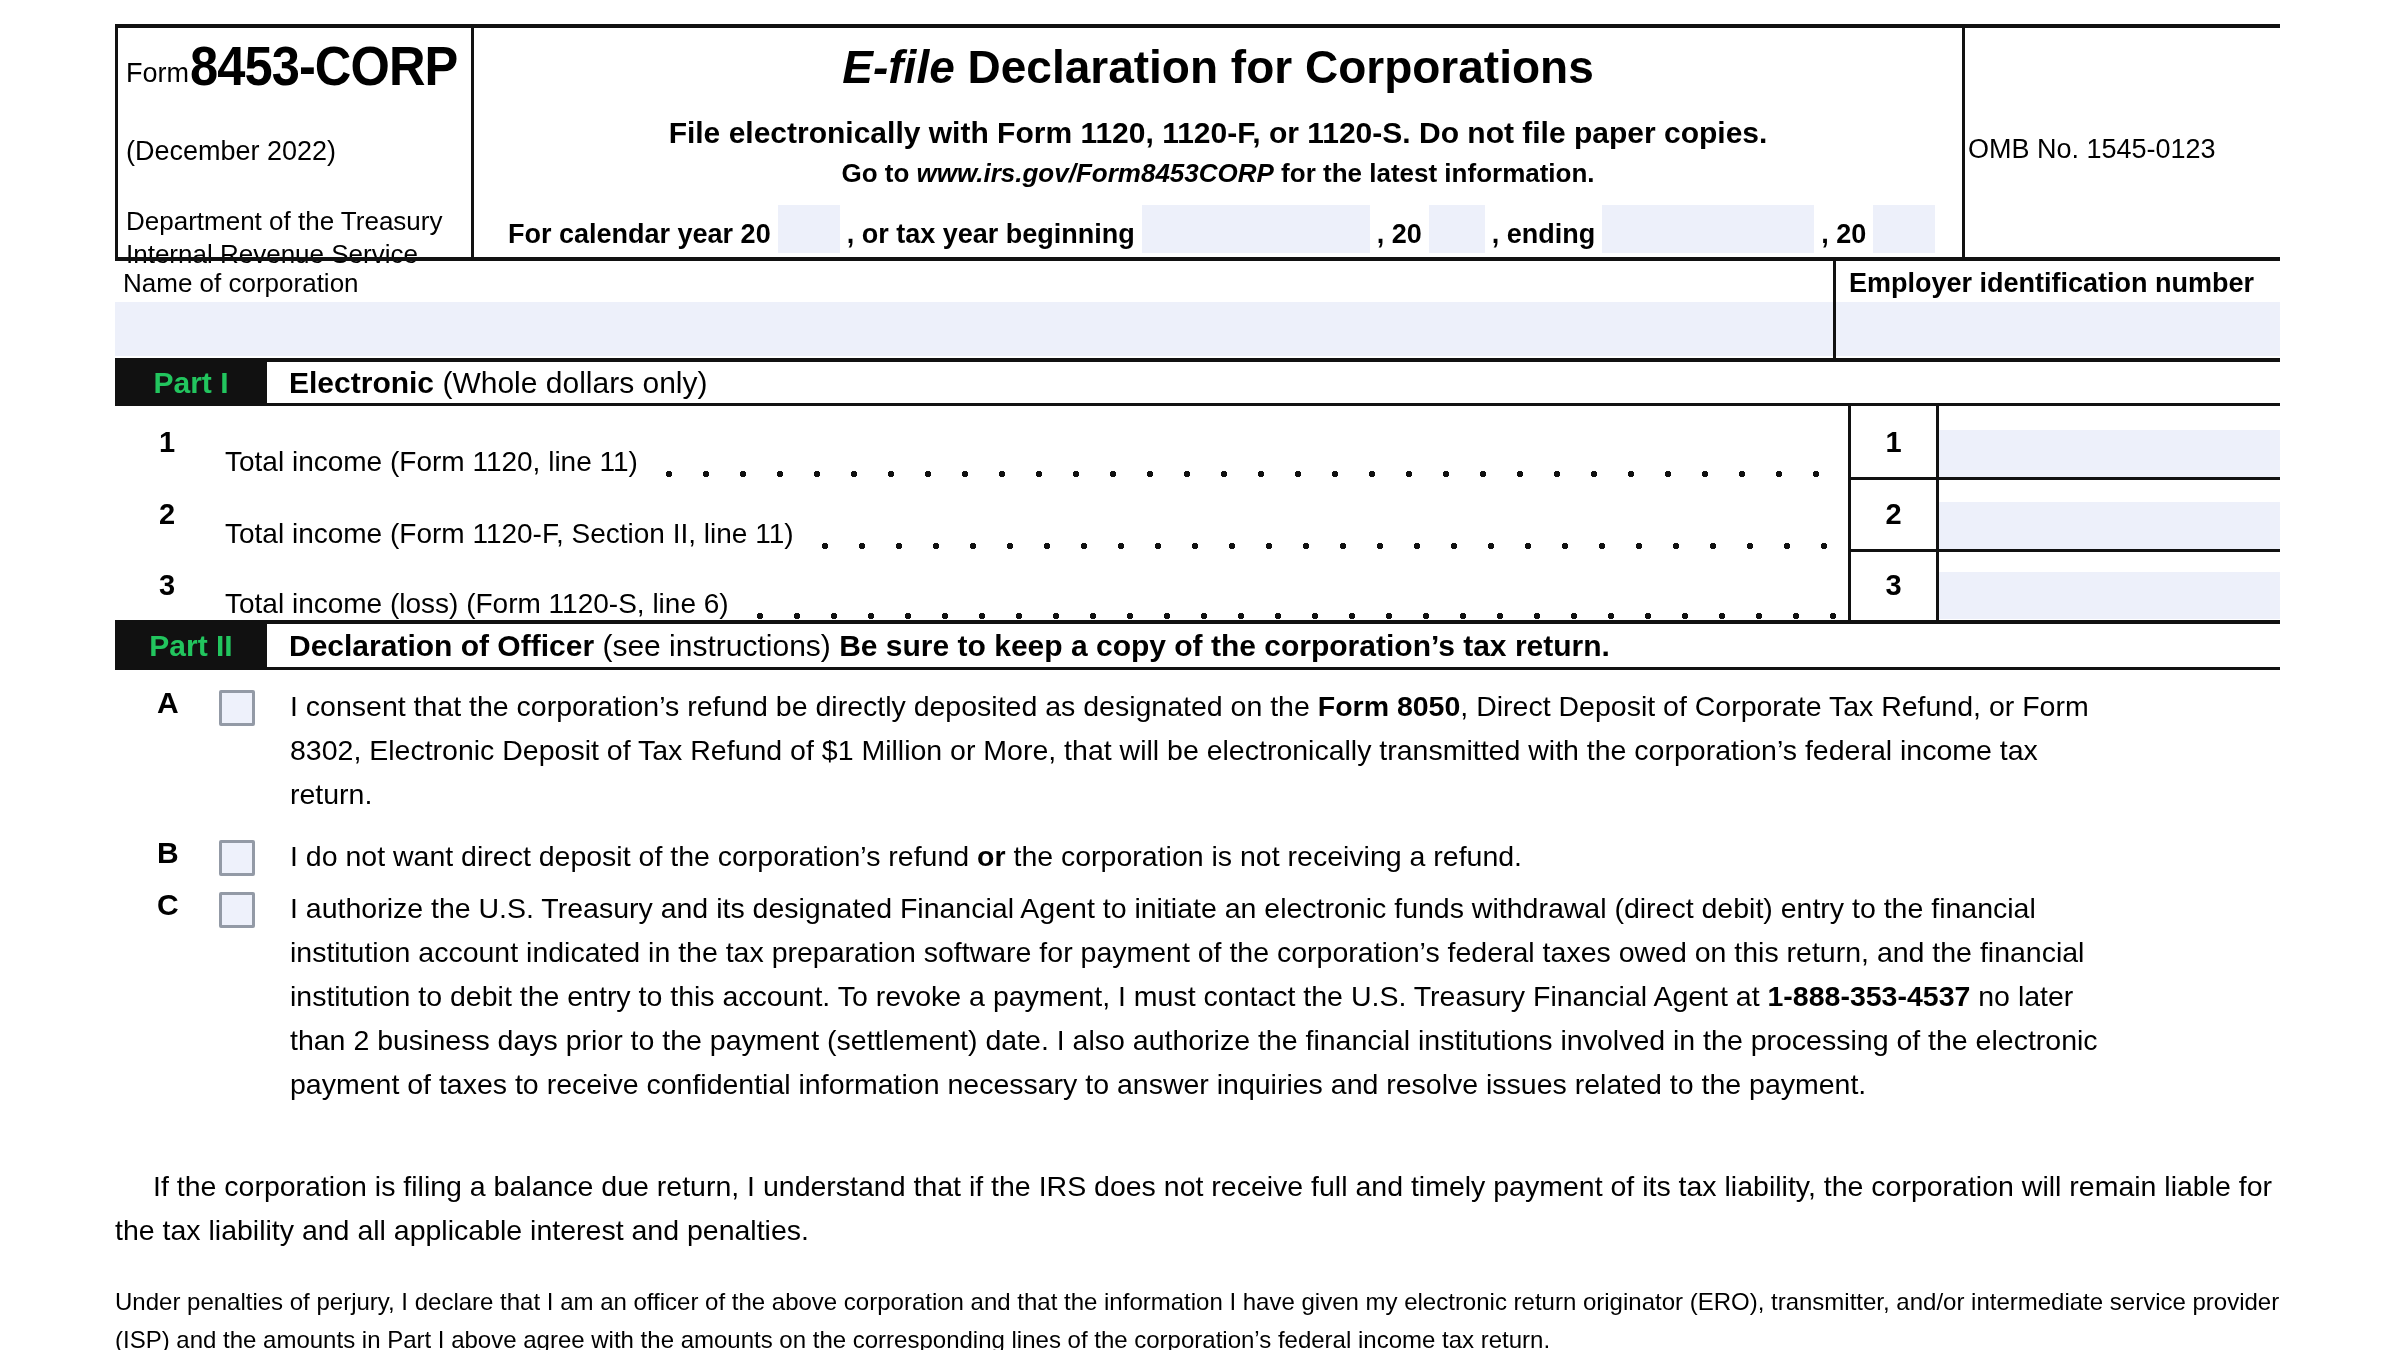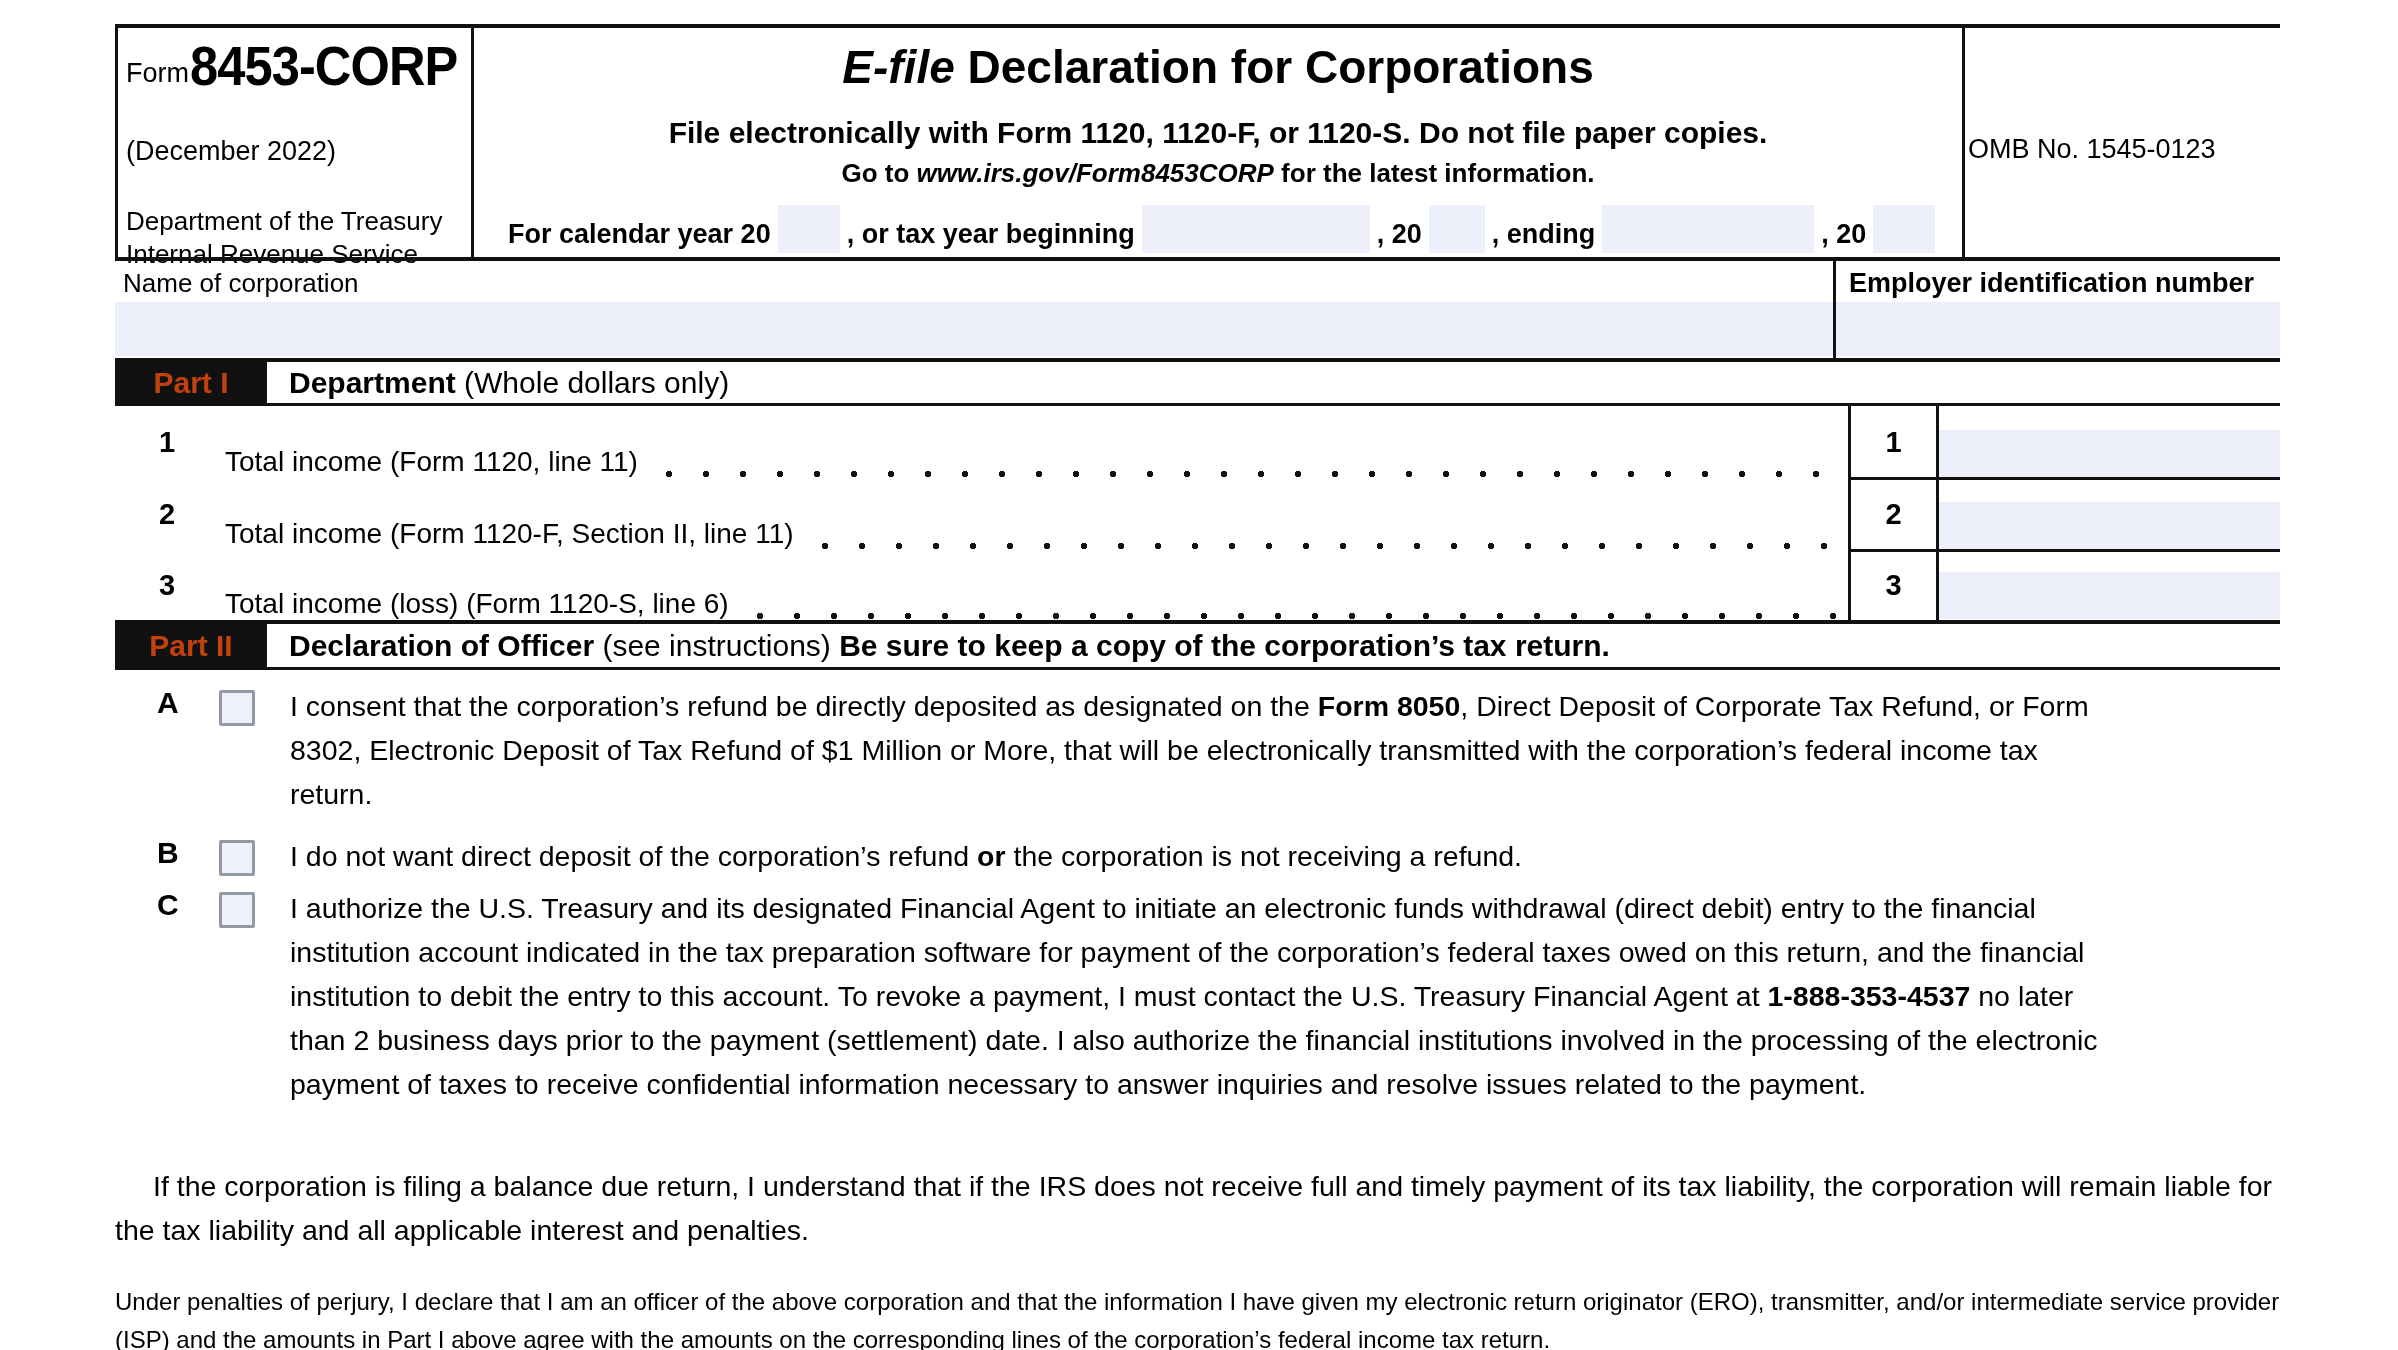--- a/index.html
+++ b/index.html
@@ -48,21 +48,21 @@
   .nr-div{position:absolute;left:1718px;top:0;bottom:0;width:3px;background:#111;}
   .ein-label{position:absolute;left:1734px;top:7px;font-size:27px;font-weight:bold;}
   .ein-field{position:absolute;left:1721px;top:41px;width:444px;height:54px;background:#edf0fa;
              border:none;font-size:30px;font-family:inherit;padding:0 10px;box-sizing:border-box;}
 
   
   .part-bar{position:absolute;left:115px;width:2165px;display:flex;align-items:stretch;
             background:#fff;box-sizing:border-box;}
   .part1-bar{top:362px;height:44px;border-bottom:3px solid #111;}
   .part2-bar{top:620px;height:50px;border-top:4px solid #111;border-bottom:3px solid #111;}
-  .badge{background:#111;color:#c2410c;font-weight:bold;font-size:30px;width:152px;
+  .badge{background:#111;color:#22c55e;font-weight:bold;font-size:30px;width:152px;
          display:flex;align-items:center;justify-content:center;flex:0 0 auto;}
   .bar-title{display:flex;align-items:center;margin-left:22px;font-size:30px;white-space:nowrap;}
   .bar-title .sp{white-space:pre;}
 
   
   .p1rows{position:absolute;left:115px;top:406px;width:2165px;height:214px;}
   .p1row{position:absolute;left:0;width:100%;}
   .p1row .num{position:absolute;left:44px;top:50%;transform:translateY(-50%);
               font-weight:bold;font-size:29px;}
   .rowflex{position:absolute;left:110px;right:432px;top:0;bottom:0;display:flex;align-items:flex-end;}
@@ -131,21 +131,21 @@
     <div class="name-label">Name of corporation</div>
     <input class="name-field" value="" style="">
     <div class="nr-div"></div>
     <div class="ein-label">Employer identification number</div>
     <input class="ein-field" value="" style="">
   </div>
 
   <div class="part-bar part1-bar">
     <div class="badge">Part I</div>
     <div class="bar-title">
-        <span class="b">Department</span>
+        <span class="b">Electronic</span>
         <span class="sp"> (Whole dollars only)</span>
       </div>
   </div>
 
   <div class="p1rows">
 
     <div class="p1row" style="top:0;height:72px;">
       <div class="num">1</div>
       <div class="rowflex">
         <span class="lbl">Total income (Form 1120, line 11)</span>

